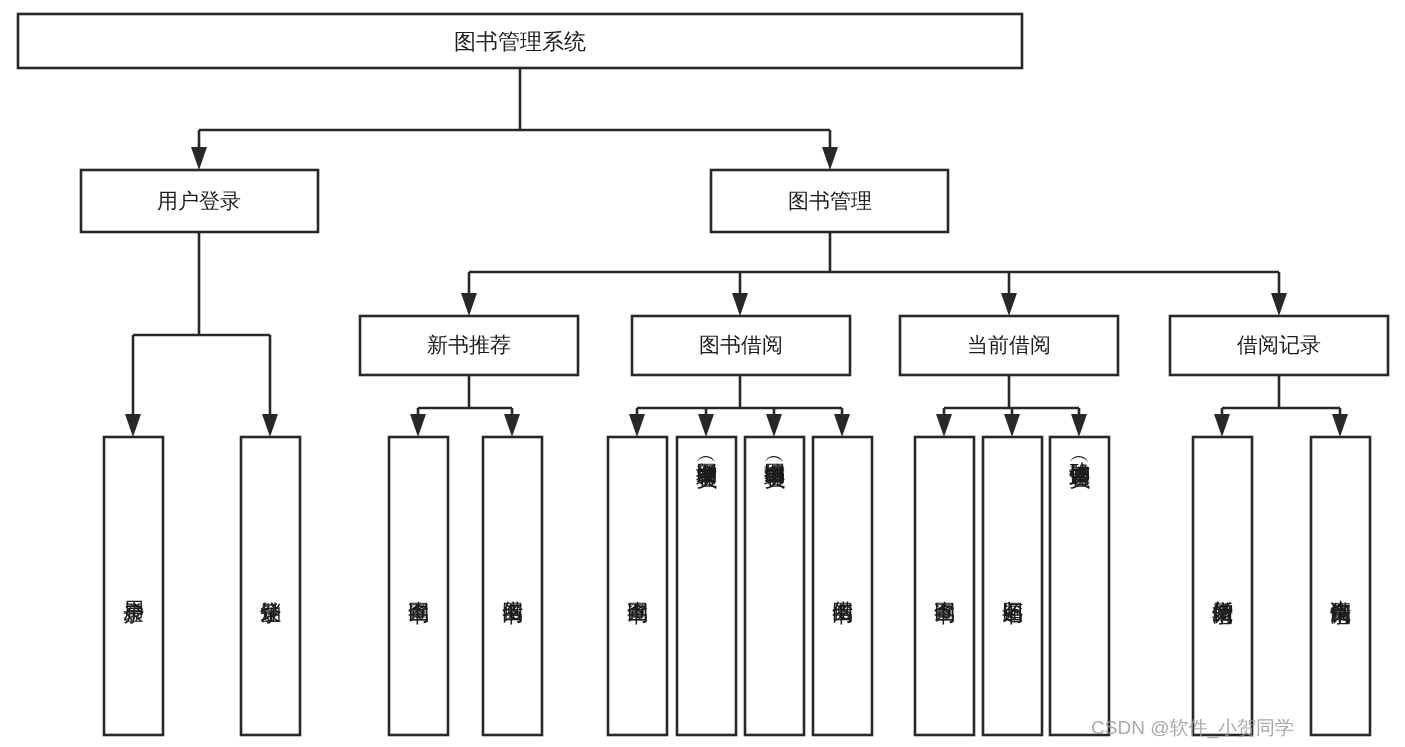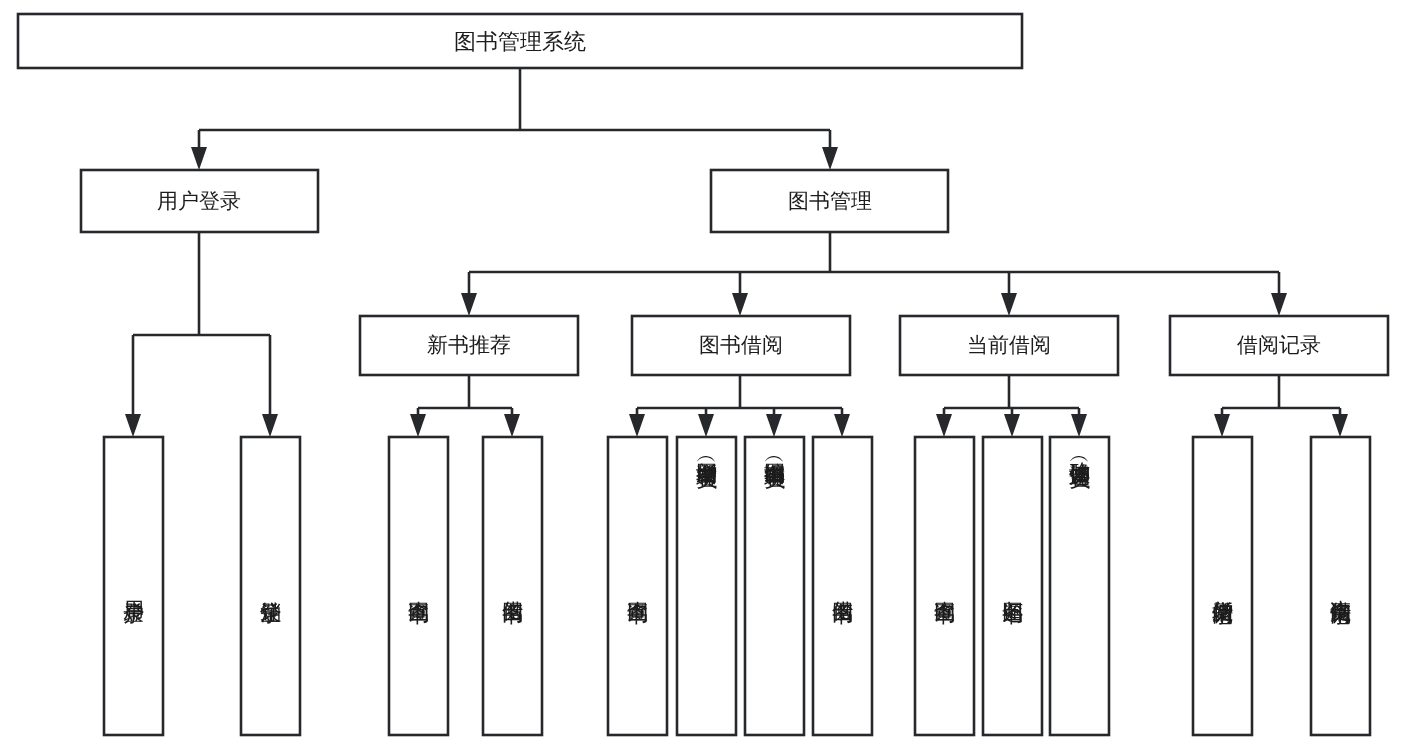--- a/index.html
+++ b/index.html
@@ -246,14 +246,15 @@
   <div class="leaf-label-wrap" style="left:1050px; top:437px; width:59px; height:298px; align-items:flex-start;">
     <span class="leaf-label" style="margin-top:8px;">确认归还（管理员）</span>
   </div>
   <div class="leaf-label-wrap" style="left:1193px; top:437px; width:59px; height:298px;">
     <span class="leaf-label">新增借阅记录</span>
   </div>
   <div class="leaf-label-wrap" style="left:1311px; top:437px; width:59px; height:298px;">
     <span class="leaf-label">查询借阅记录</span>
   </div>
 
+  <div class="watermark">CSDN @软件_小贺同学</div>
 
 </div>
 
 </body></html>

